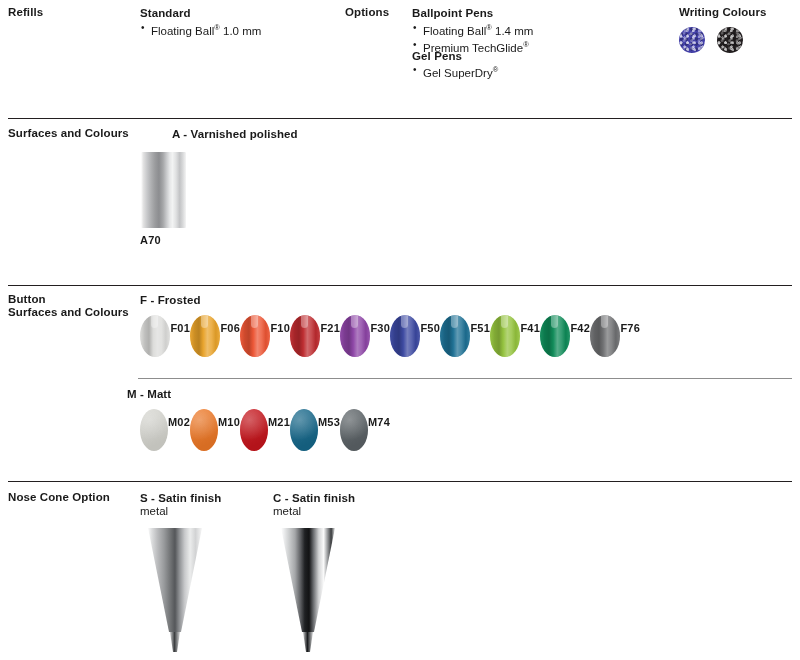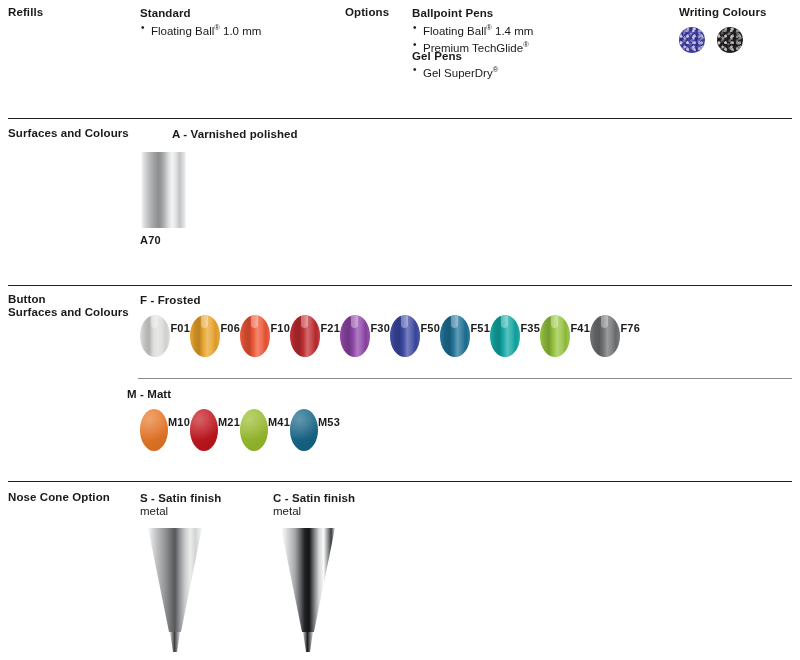--- a/index.html
+++ b/index.html
@@ -156,52 +156,56 @@
       </div>
       <div class="sw-cell">
         <div class="sw-dot frosted" style="background: rgb(58, 71, 160);"></div>
         <div class="sw-cap">F50</div>
       </div>
       <div class="sw-cell">
         <div class="sw-dot frosted" style="background: rgb(28, 111, 147);"></div>
         <div class="sw-cap">F51</div>
       </div>
       <div class="sw-cell">
-        <div class="sw-dot frosted" style="background: rgb(15, 166, 162);"></div>
-        <div class="sw-cap">F35</div>
-      </div>
-      <div class="sw-cell">
         <div class="sw-dot frosted" style="background: rgb(147, 194, 60);"></div>
         <div class="sw-cap">F41</div>
       </div>
       <div class="sw-cell">
+        <div class="sw-dot frosted" style="background: rgb(13, 138, 87);"></div>
+        <div class="sw-cap">F42</div>
+      </div>
+      <div class="sw-cell">
         <div class="sw-dot frosted" style="background: rgb(110, 111, 113);"></div>
         <div class="sw-cap">F76</div>
       </div>
     </div>
 
   <div class="rule-light" style="left:138px; top:378px; width:654px;"></div>
 
   <div class="abs hdr" style="left:127px; top:387px;">M - Matt</div>
   <div class="sw-row" id="matt-row" style="left:140px; top:409px;">
       <div class="sw-cell">
+        <div class="sw-dot matt" style="background: rgb(216, 216, 210);"></div>
+        <div class="sw-cap">M02</div>
+      </div>
+      <div class="sw-cell">
         <div class="sw-dot matt" style="background: rgb(240, 122, 40);"></div>
         <div class="sw-cap">M10</div>
       </div>
       <div class="sw-cell">
         <div class="sw-dot matt" style="background: rgb(200, 22, 29);"></div>
         <div class="sw-cap">M21</div>
       </div>
       <div class="sw-cell">
-        <div class="sw-dot matt" style="background: rgb(158, 194, 45);"></div>
-        <div class="sw-cap">M41</div>
-      </div>
-      <div class="sw-cell">
         <div class="sw-dot matt" style="background: rgb(23, 105, 140);"></div>
         <div class="sw-cap">M53</div>
+      </div>
+      <div class="sw-cell">
+        <div class="sw-dot matt" style="background: rgb(93, 100, 104);"></div>
+        <div class="sw-cap">M74</div>
       </div>
     </div>
 
   <div class="rule" style="top:481px;"></div>
 
   <div class="abs lbl" style="left:8px; top:491px;">Nose Cone Option</div>
 
   <div class="abs hdr" style="left:140px; top:491px;">S - Satin finish</div>
   <div class="abs sub" style="left:140px; top:504px;">metal</div>
 

